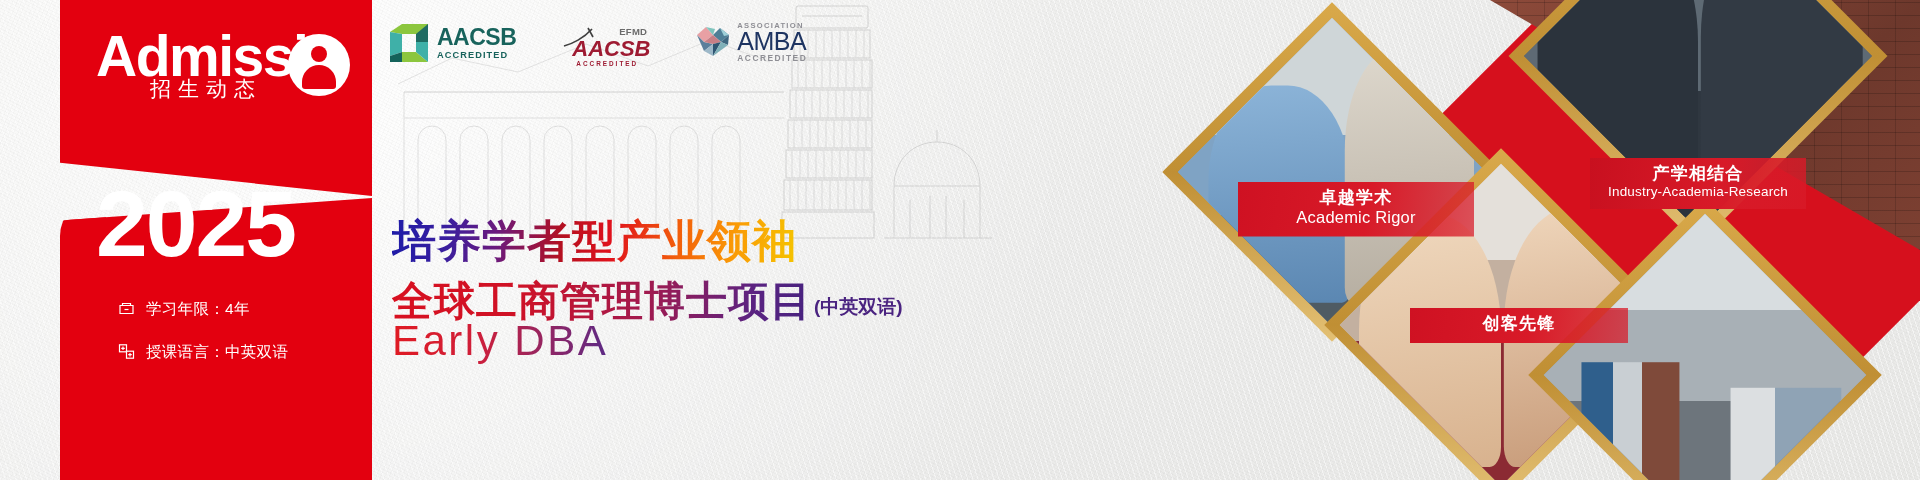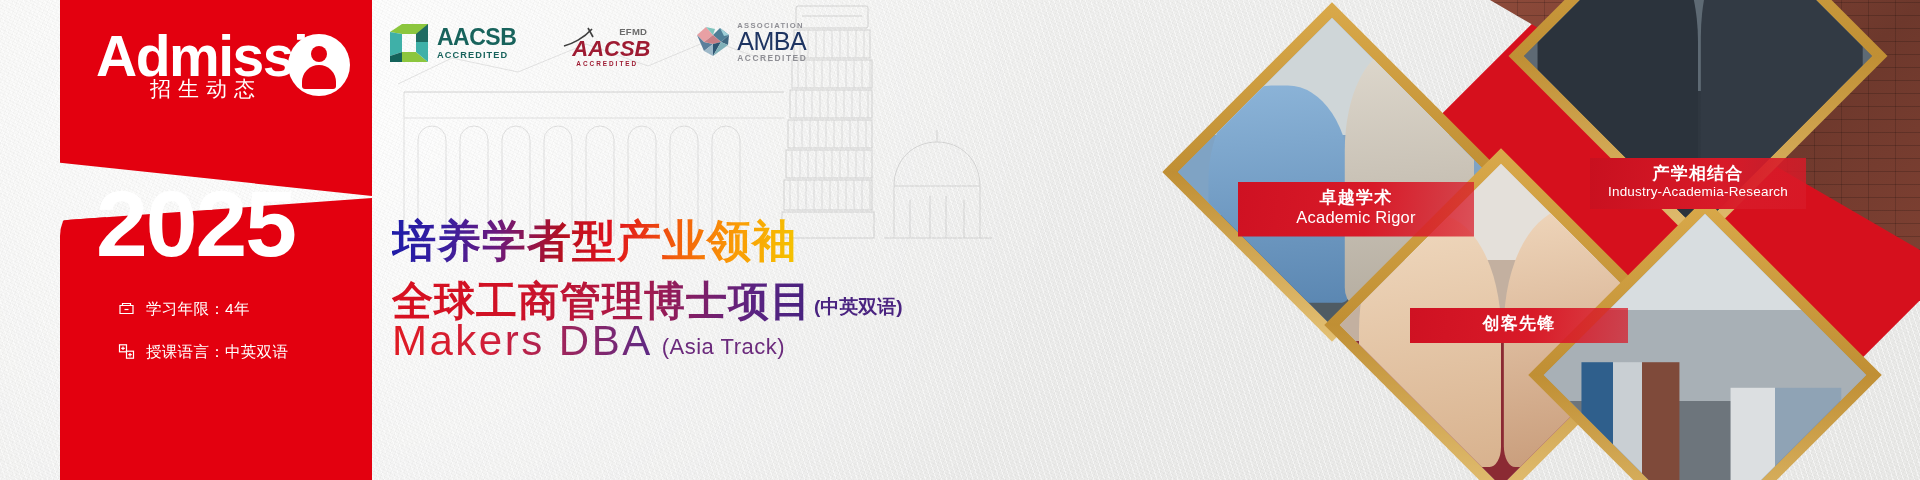--- a/index.html
+++ b/index.html
@@ -425,22 +425,21 @@
   </div>
 
   <div id="headline">培养学者型产业领袖</div>
 
   <div id="subline">
     <span class="main">全球工商管理博士项目</span>
     <span class="paren">(中英双语)</span>
   </div>
 
   <div id="enline">
-    <span class="main">Makers DBA</span>
-    <span class="paren">(Asia Track)</span>
+    <span class="main">Early DBA</span>
   </div>
 
   <div id="right-collage">
     <div class="red-chev"></div>
     <div class="brick"></div>
 
     <div class="tile gold" style="left:404px; top:-78px; width:268px; height:268px;">
       <div class="hole">
         <div class="inner">
           <div class="ph photoC"></div>

